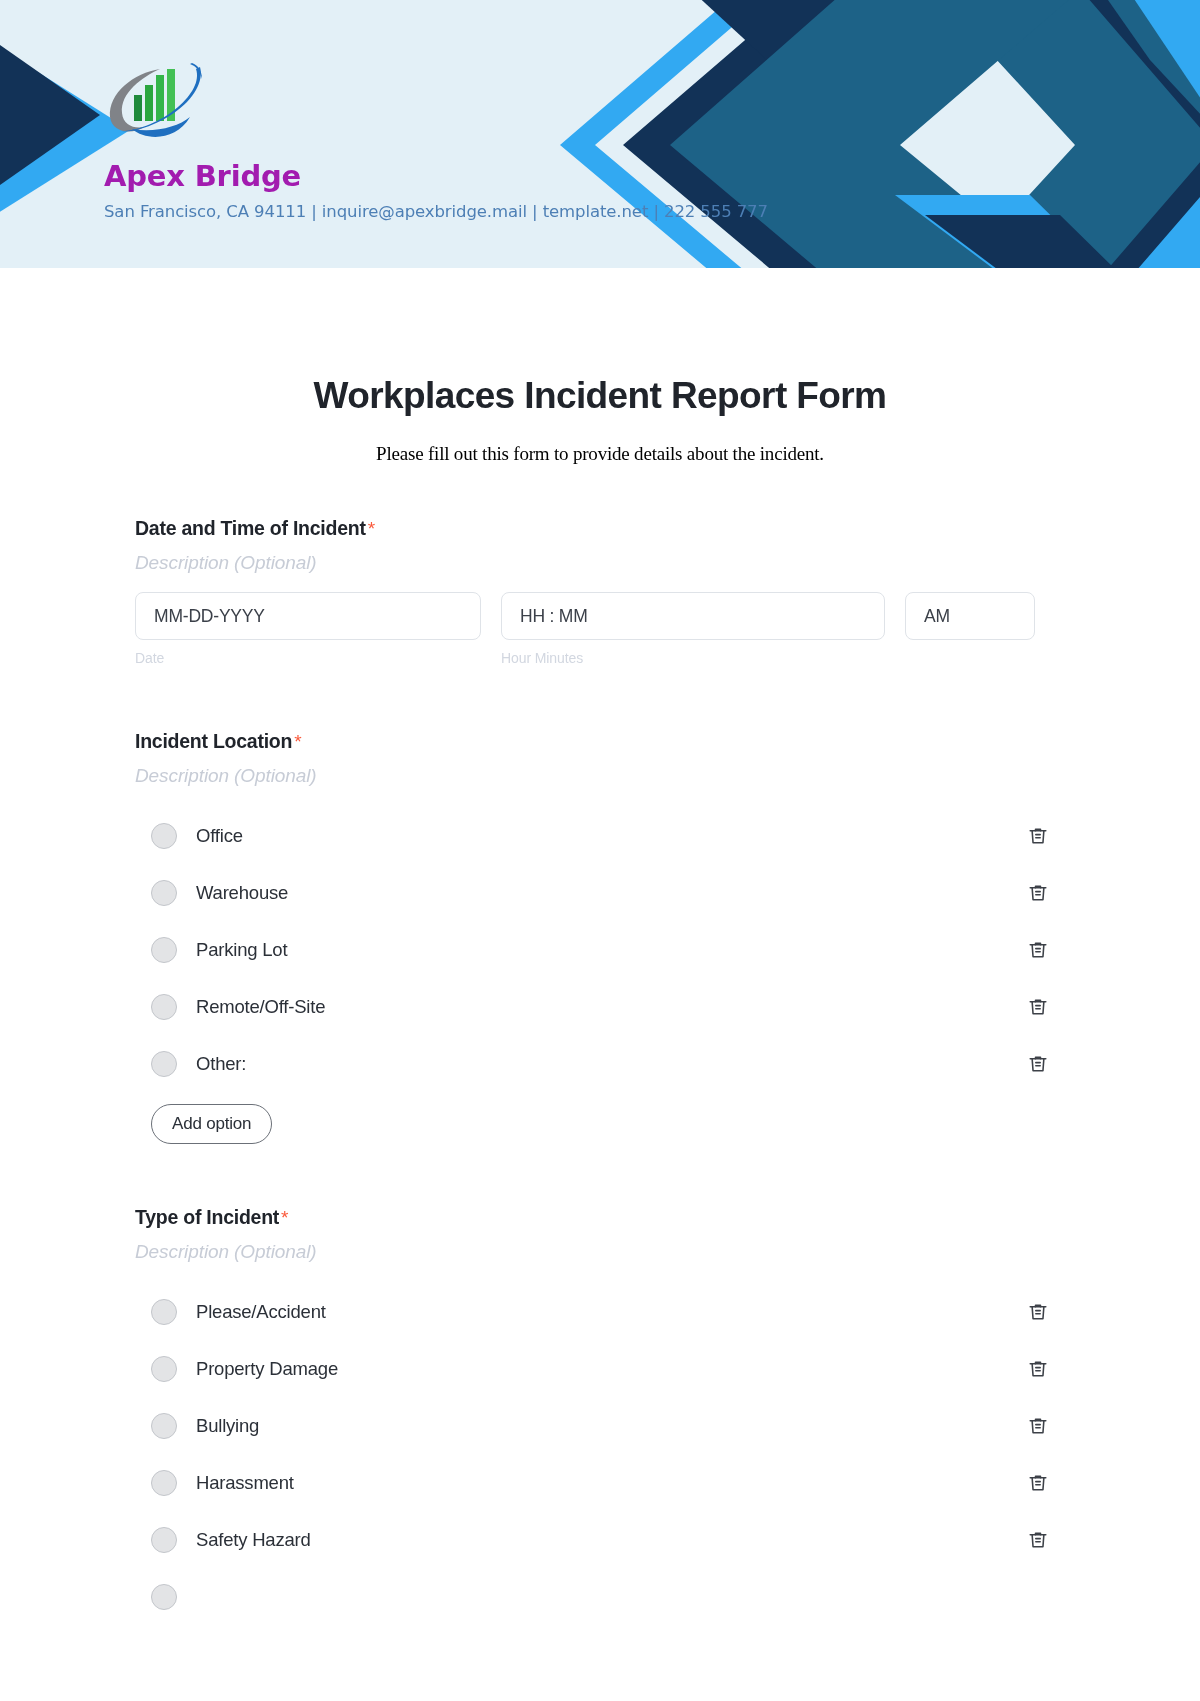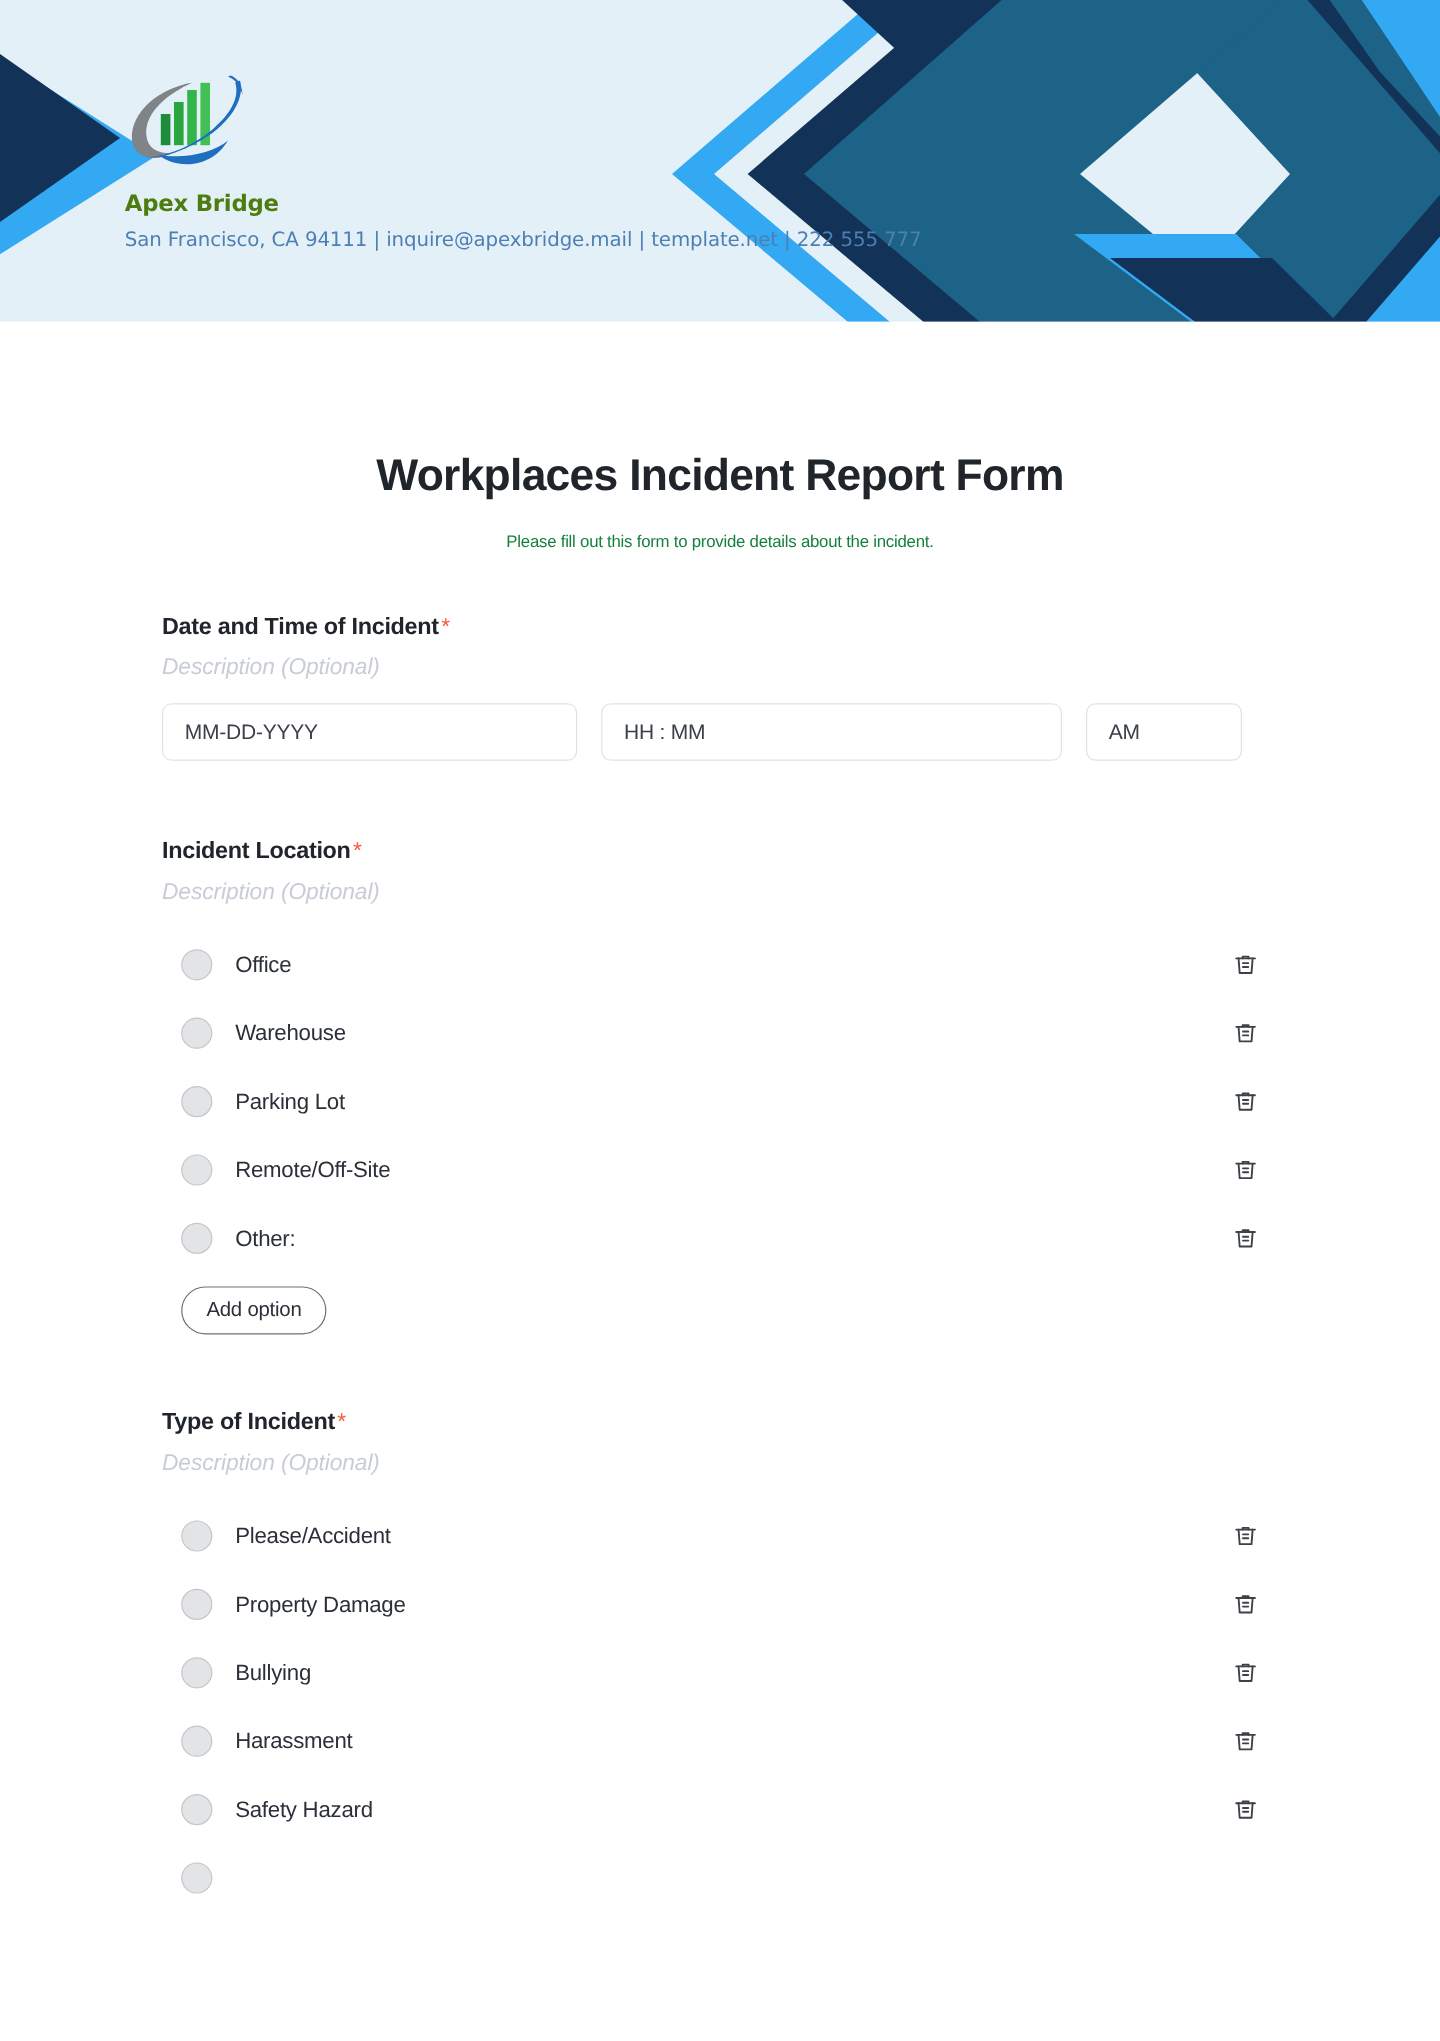--- a/index.html
+++ b/index.html
@@ -34,23 +34,23 @@
     position: absolute;
     left: 104px;
     top: 55px;
     z-index: 5;
   }
 
   .logo-mark { width: 104px; height: 92px; display: block; }
 
   .brand-name {
     margin-top: 12px;
-    font-size: 19px;
+    font-size: 29px;
     font-weight: bold;
-    color: #4d7c0f;
+    color: #a21caf;
     letter-spacing: -0.2px;
     font-family: "DejaVu Sans", sans-serif;
   }
 
   .brand-contact {
     margin-top: 9px;
     font-size: 16.5px;
     color: #4d7fb5;
     letter-spacing: -0.1px;
     font-family: "DejaVu Sans", sans-serif;
@@ -67,24 +67,25 @@
     text-align: center;
     font-size: 37px;
     font-weight: bold;
     color: #20242b;
     letter-spacing: -0.6px;
     margin-top: 85px;
   }
 
   .form-subtitle {
     text-align: center;
-    font-size: 14px;
-    color: #15803d;
+    font-size: 19px;
+    color: #000000;
     margin-top: 26px;
     letter-spacing: -0.2px;
+    font-family: Liberation Serif, serif;
   }
 
   .field-group { margin-top: 52px; }
   .field-group.second { margin-top: 64px; }
   .field-group.third  { margin-top: 62px; }
 
   .field-label {
     font-size: 19.5px;
     font-weight: bold;
     color: #20242b;
@@ -256,20 +257,24 @@
       <span>Date and Time of Incident</span><span class="req-star">*</span>
     </div>
     <div class="field-desc">Description (Optional)</div>
 
     <div class="datetime-row">
       <div class="text-input input-date">MM-DD-YYYY</div>
       <div class="text-input input-time">HH : MM</div>
       <div class="text-input input-ampm">AM</div>
     </div>
 
+    <div class="sublabel-row">
+      <div class="sublabel-date">Date</div>
+      <div class="sublabel-hour">Hour Minutes</div>
+    </div>
   </div>
 
   <div class="field-group second">
     <div class="field-label">
       <span>Incident Location</span><span class="req-star">*</span>
     </div>
     <div class="field-desc">Description (Optional)</div>
 
     <div class="option-list">
 

